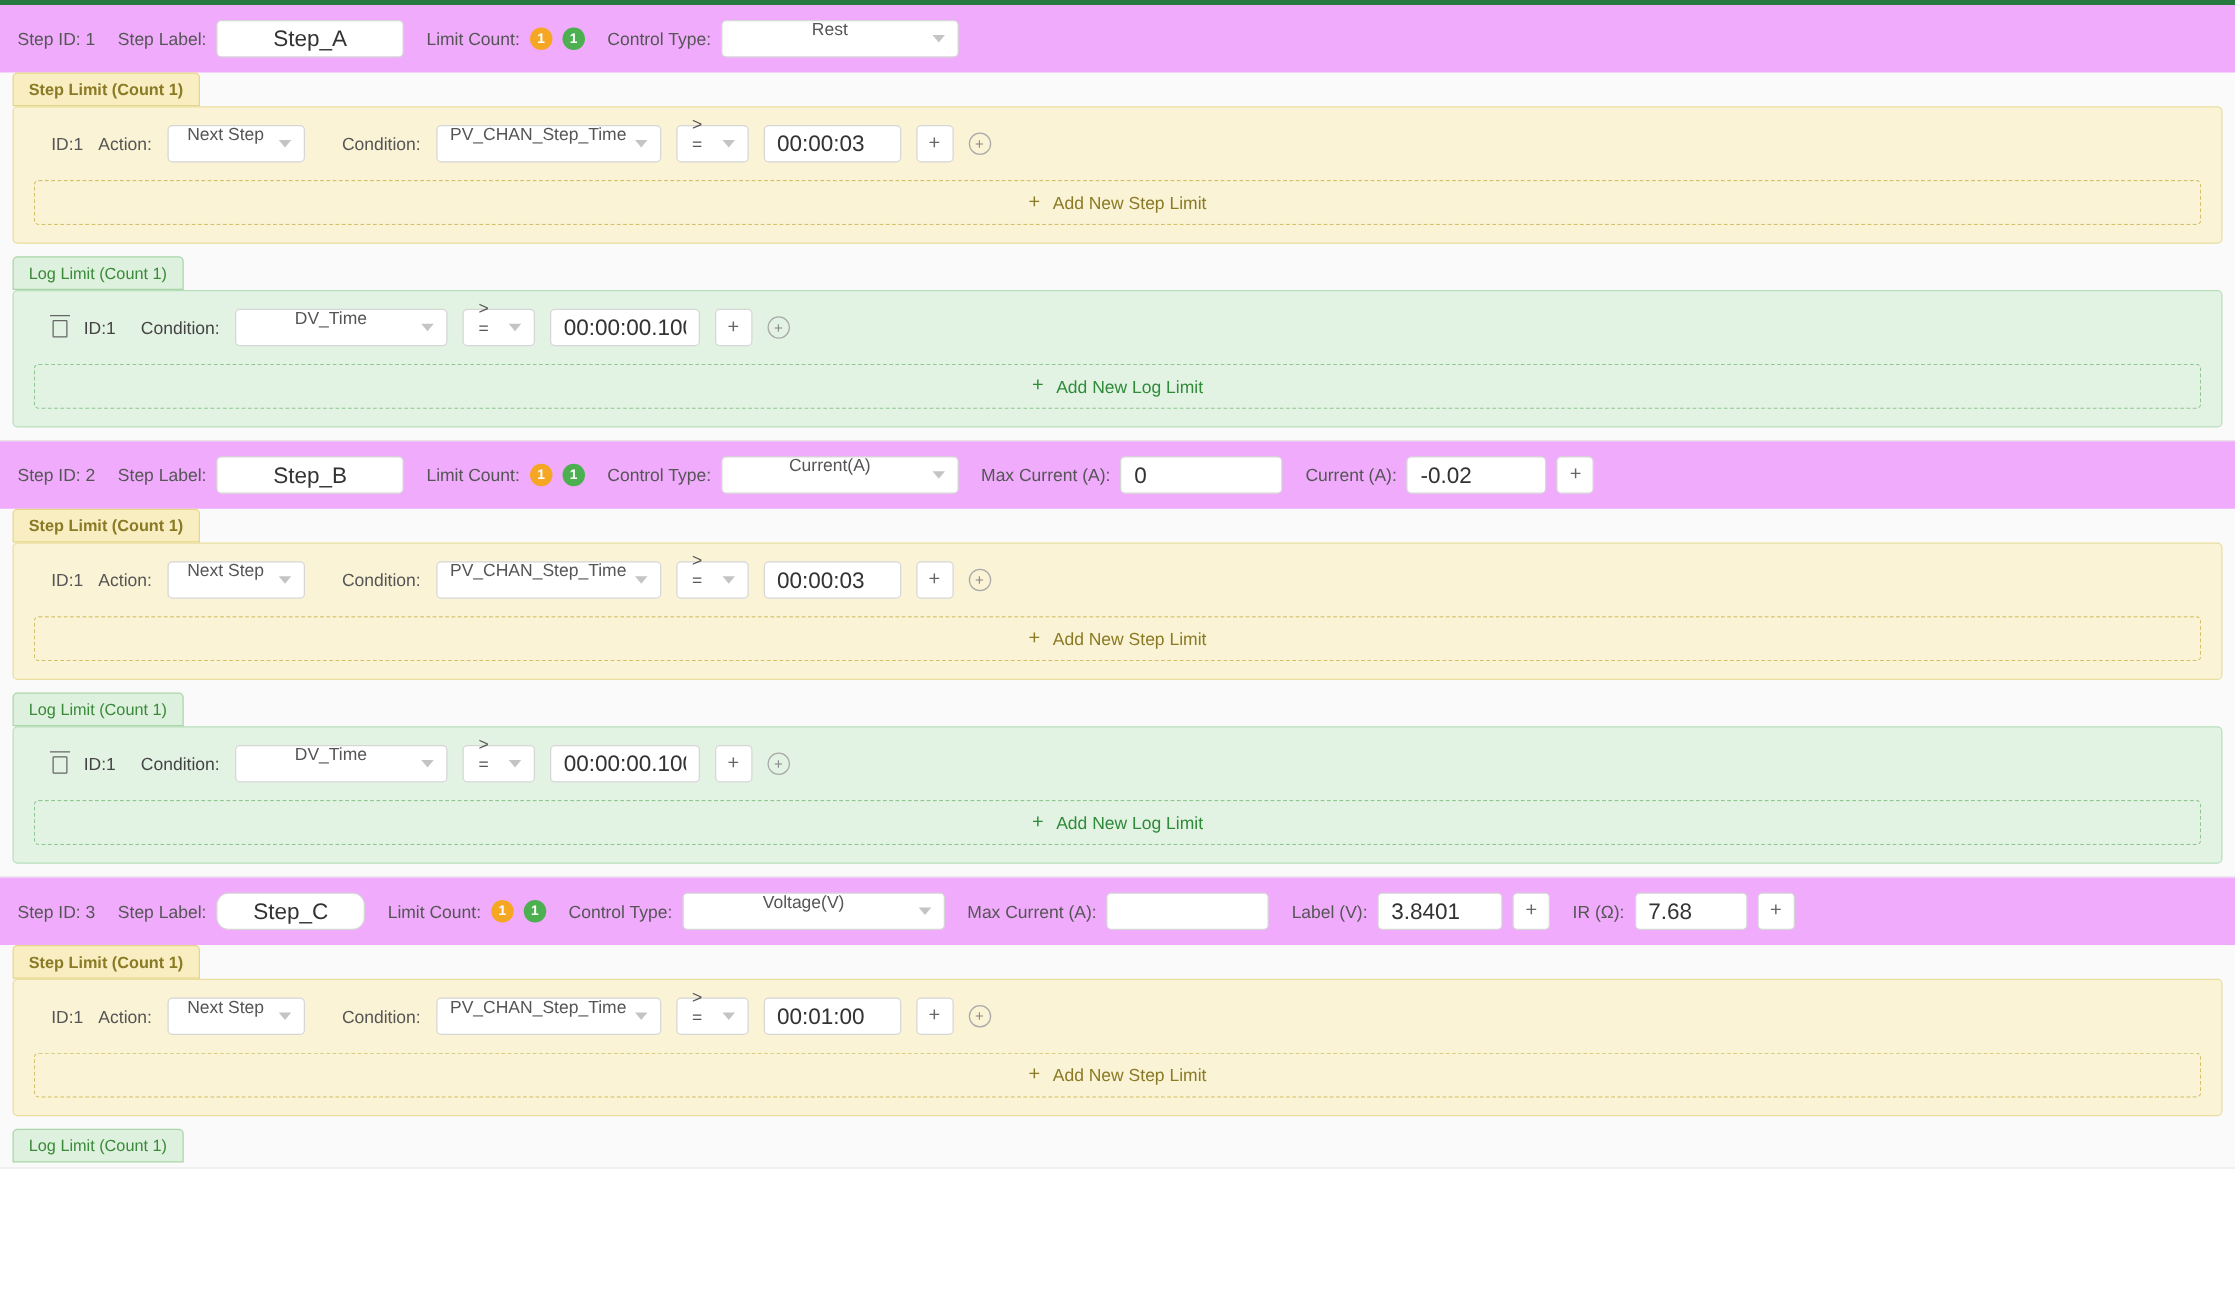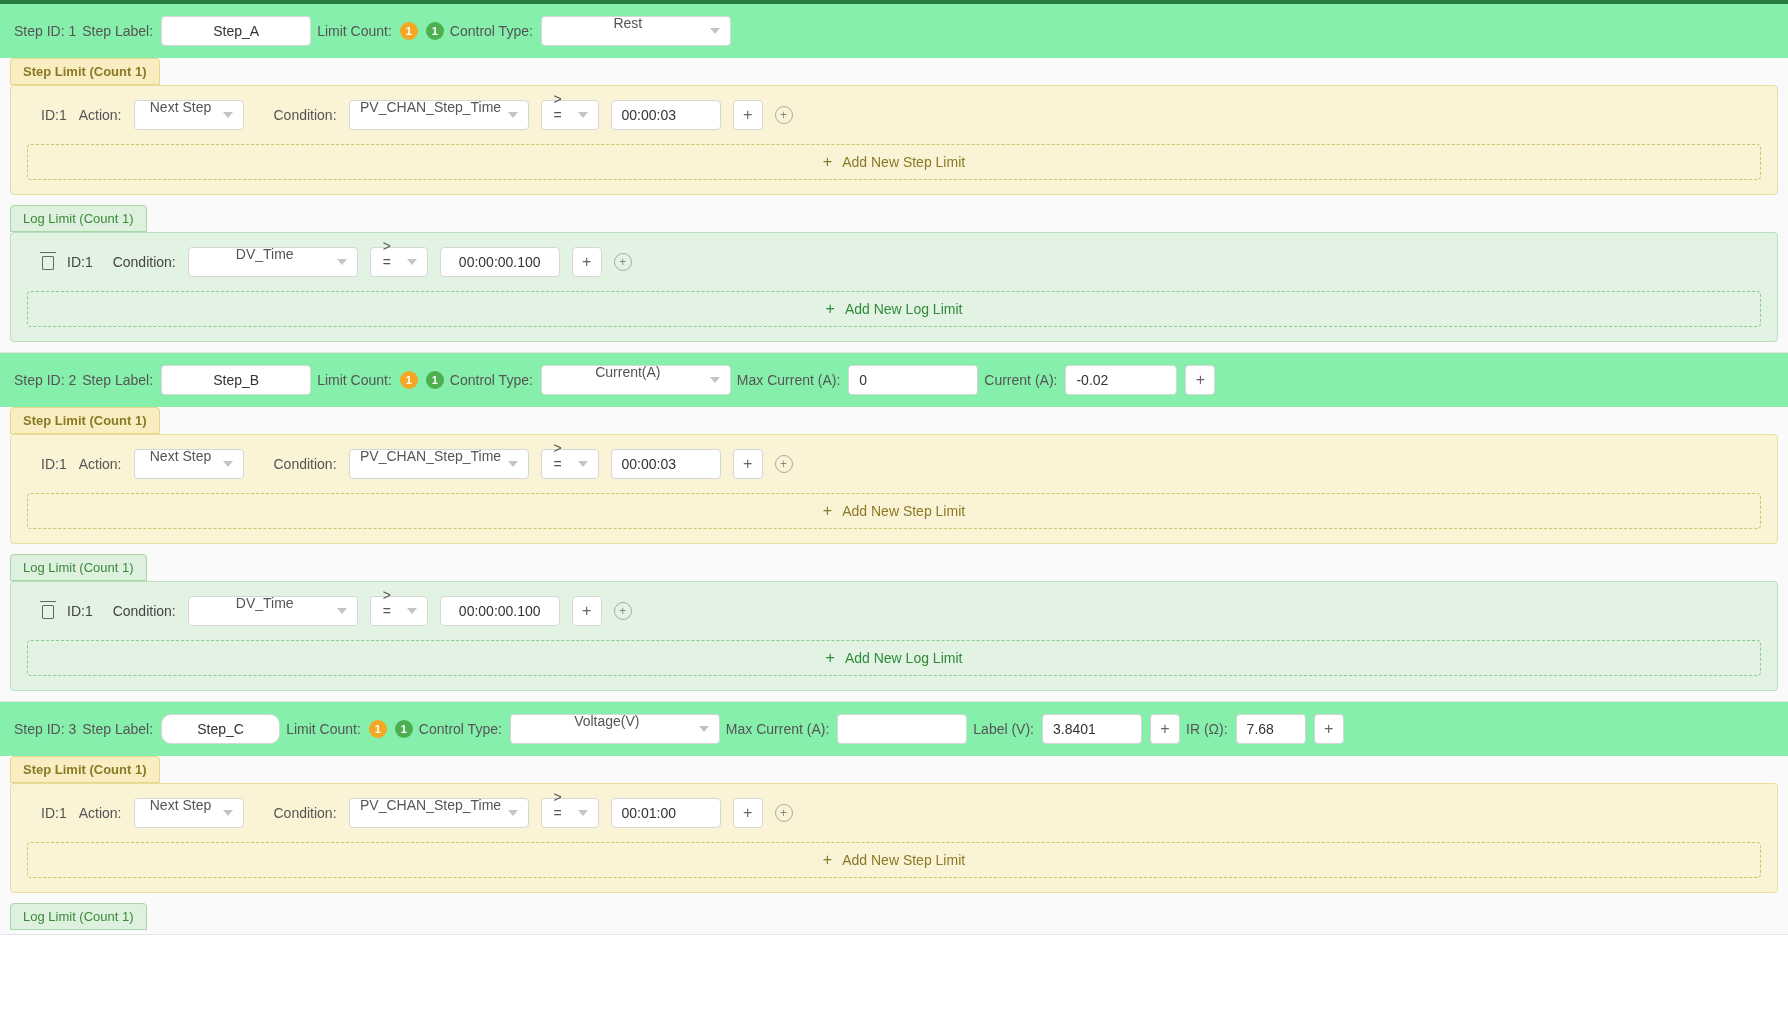--- a/index.html
+++ b/index.html
@@ -1,25 +1,25 @@
 <!DOCTYPE html>
 <html><head>
   <meta charset="utf-8">
   <style>
     * { box-sizing: border-box; font-family: -apple-system, BlinkMacSystemFont, "Segoe UI", Arial, sans-serif; }
     body { margin: 0; padding: 0; background: #fff; color: #333; font-size: 14px; }
     .topbar { height: 4px; background: #277a3f; width: 100%; }
     
     .step-block { border-bottom: 1px solid #e5e5e5; background: #fafafa; }
-    .step-header { display: flex; align-items: center; gap: 6px; padding: 12px 14px; background: #86efac; flex-wrap: wrap; }
+    .step-header { display: flex; align-items: center; gap: 18px; padding: 12px 14px; background: #f0abfc; flex-wrap: wrap; }
     .hdr-label { color: #555; white-space: nowrap; }
     
     .textbox {
       border: 1px solid #d6d6d6; border-radius: 4px; height: 30px; padding: 0 10px;
-      background: #fff; color: #333; font-size: 14px;
+      background: #fff; color: #333; font-size: 18px;
     }
     .textbox.center { text-align: center; }
     
     .selectbox {
       border: 1px solid #d6d6d6; border-radius: 4px; height: 30px;
       background: #fff; display: inline-flex; align-items: center;
       padding: 0 28px 16px 12px; position: relative; color: #555; cursor: pointer;
       justify-content: center;
     }
     .selectbox::after {
@@ -259,21 +259,21 @@
       <span class="hdr-label">Max Current (A):</span>
       <input class="textbox" style="width: 130px;" value="">
     </div>
     <div class="field-group">
       <span class="hdr-label">Label (V):</span>
       <input class="textbox" style="width: 100px;" value="3.8401">
       <div class="plusbox">+</div>
     </div>
     <div class="field-group">
       <span class="hdr-label">IR (Ω):</span>
-      <input class="textbox" style="width: 70px;" value="7.68">
+      <input class="textbox" style="width: 90px;" value="7.68">
       <div class="plusbox">+</div>
     </div>
   </div>
 
   <div class="tab yellow">Step Limit (Count 1)</div>
   <div class="panel yellow">
     <div class="panel-row">
       <span class="lbl"><span>ID:</span><span>1</span></span>
       <span class="lbl">Action:</span>
       <div class="selectbox" style="width:110px">

